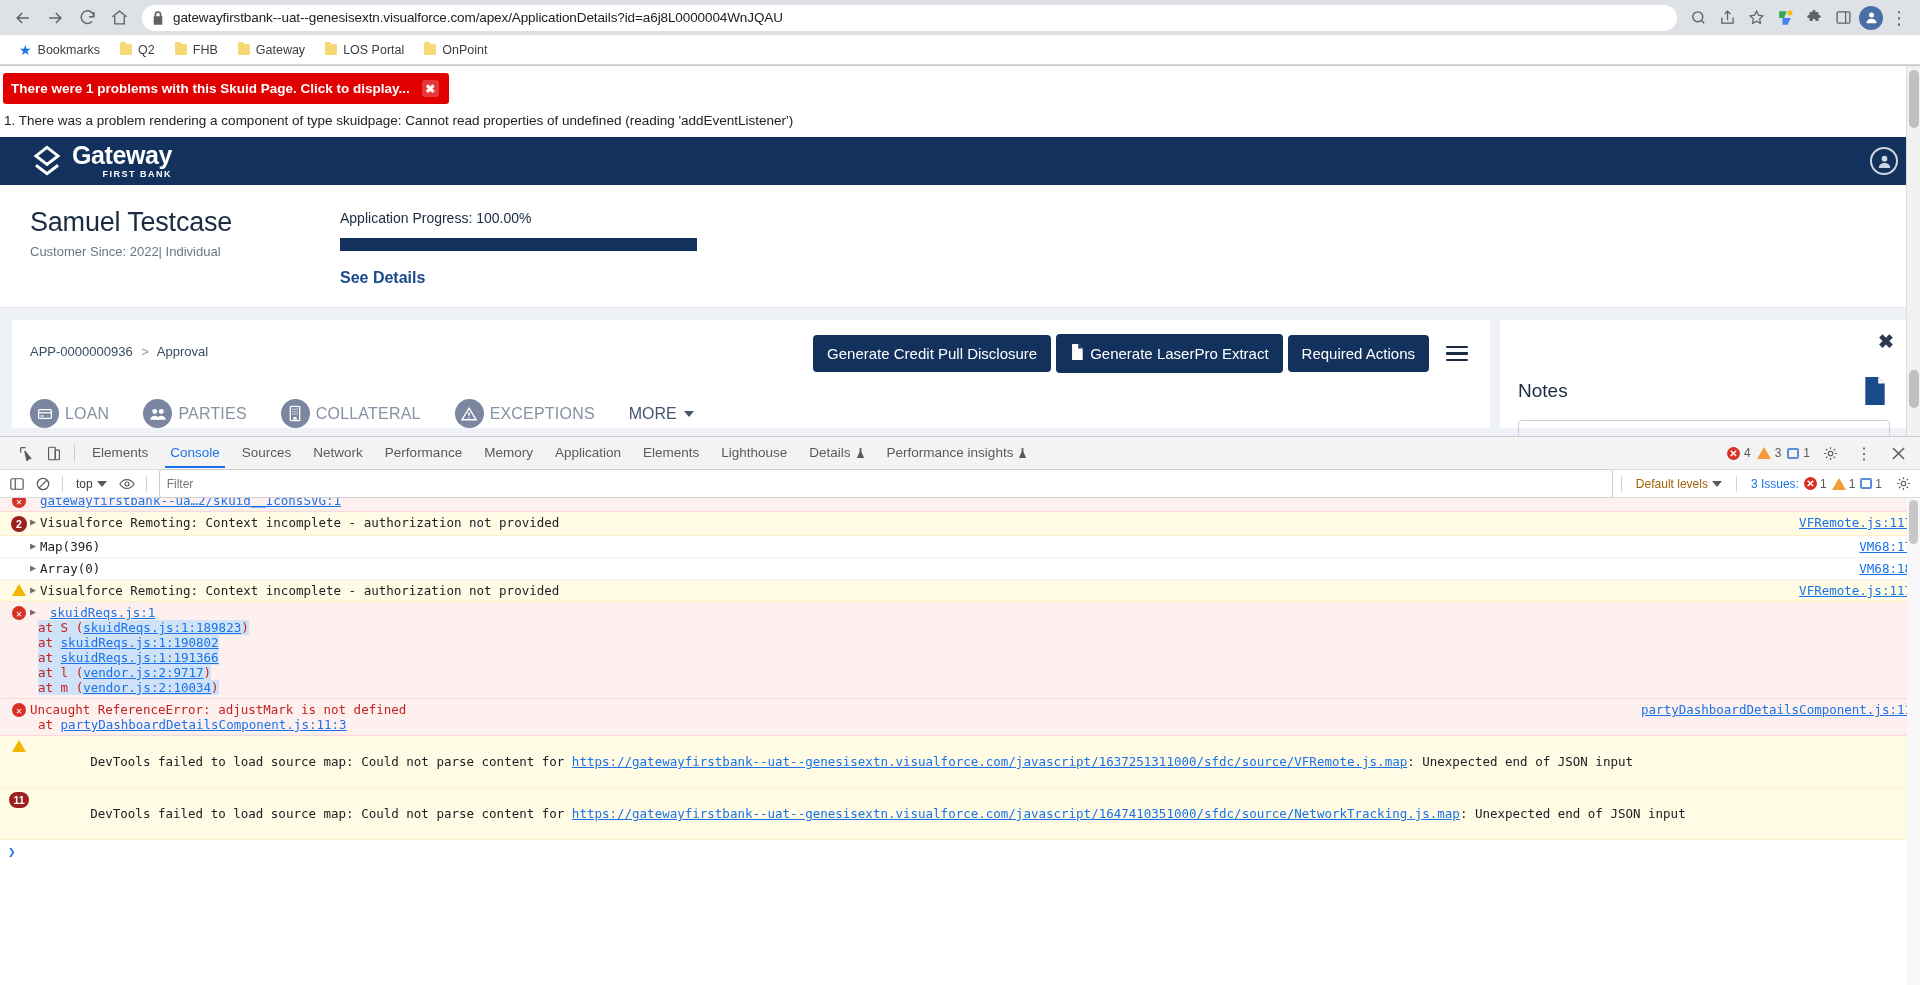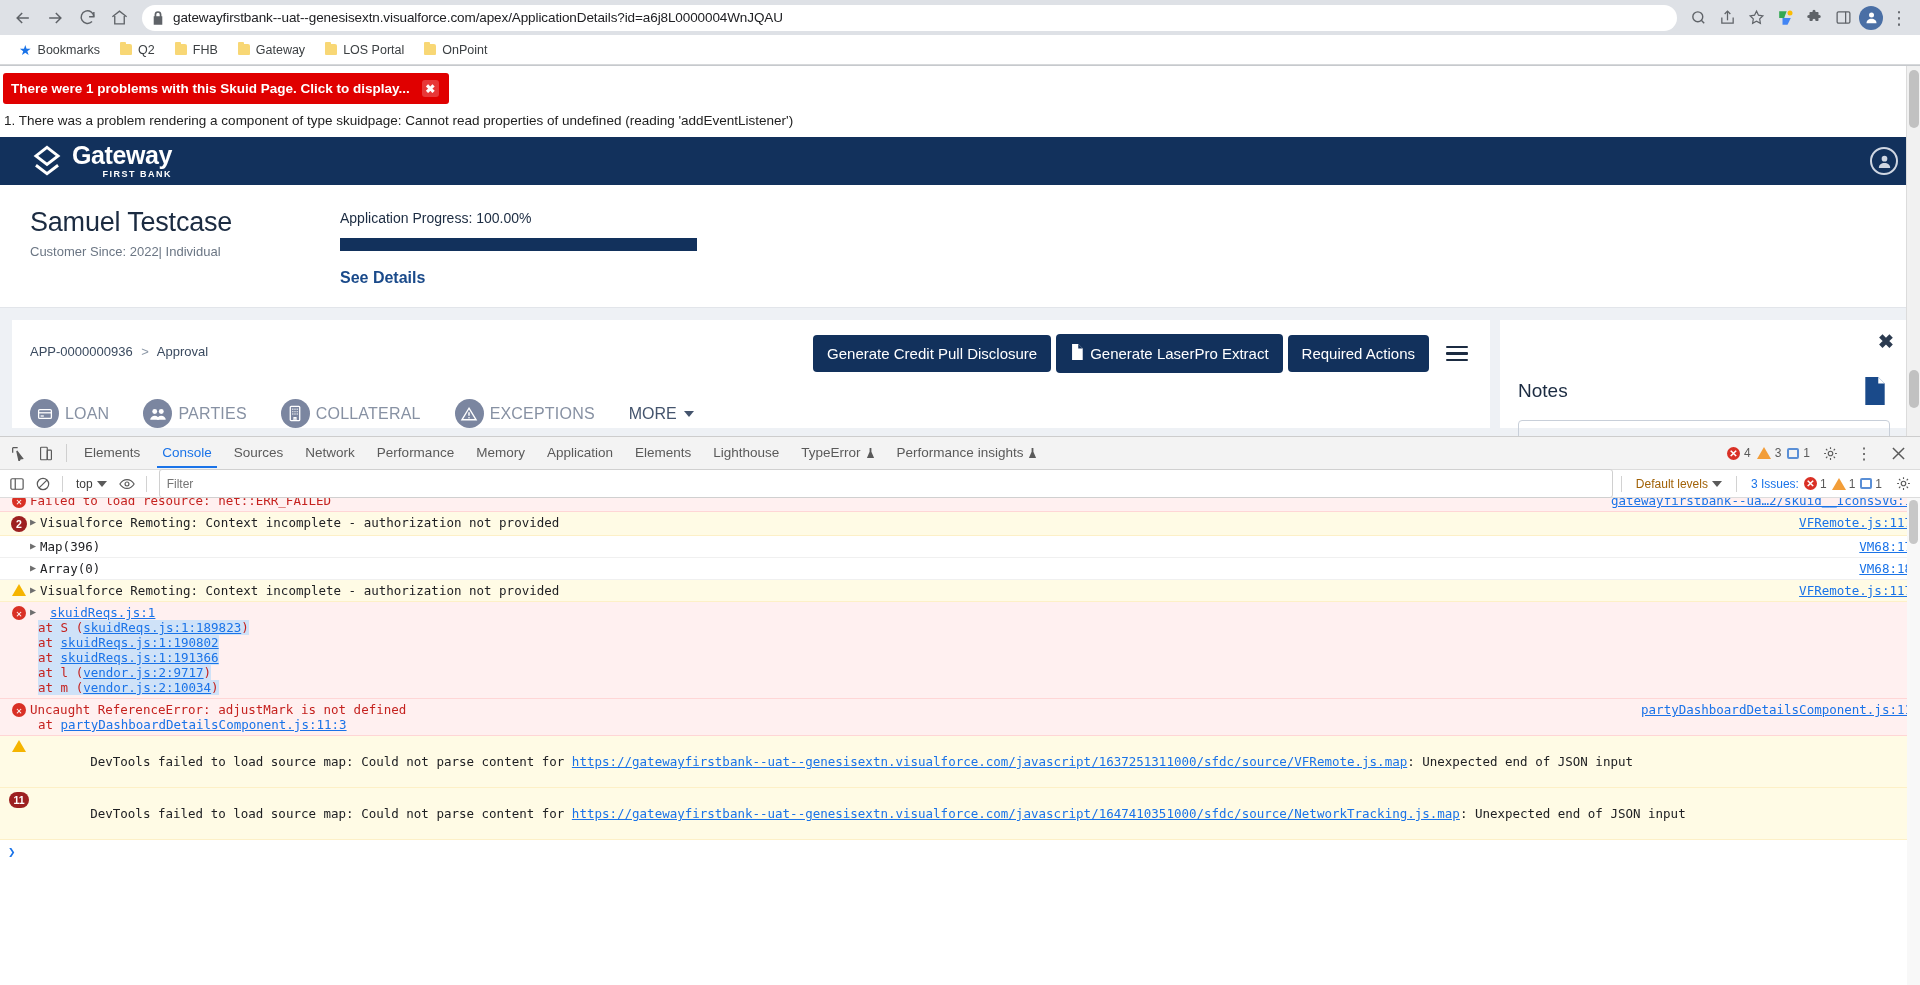--- a/index.html
+++ b/index.html
@@ -314,21 +314,21 @@
     border-top: 1px solid #cdcdcd;
     font-family: "Liberation Sans", sans-serif;
     position: relative;
   }
   .dt-tabbar {
     height: 33px;
     display: flex;
     align-items: center;
     border-bottom: 1px solid #dcdcdc;
     background: #f3f3f3;
-    padding-left: 4px;
+    padding-left: 12px;
   }
   .dt-icon-btn {
     width: 28px;height:28px;display:flex;align-items:center;justify-content:center;
     color:#5a5a5a; flex:none;
   }
   .dt-divider { width:1px;height:18px;background:#cfcfcf;margin:0 6px;}
   .dt-tab {
     font-size: 13.5px; color: #5a5a5a;
     padding: 7px 11px 8px 11px;
     white-space: nowrap;
@@ -744,21 +744,21 @@
     <div class="dt-tab">Elements</div>
     <div class="dt-tab active">Console</div>
     <div class="dt-tab">Sources</div>
     <div class="dt-tab">Network</div>
     <div class="dt-tab">Performance</div>
     <div class="dt-tab">Memory</div>
     <div class="dt-tab">Application</div>
     <div class="dt-tab">Elements</div>
     <div class="dt-tab">Lighthouse</div>
     <div class="dt-tab">
-      <span>TypeError</span>
+      <span>Details</span>
       <span class="dt-exp-badge">
         <svg width="9" height="11" viewBox="0 0 10 12" fill="#5a5a5a">
             <path d="M4 0h2v4l3 7H1l3-7z"></path>
           </svg>
       </span>
     </div>
     <div class="dt-tab">
       <span>Performance insights</span>
       <span class="dt-exp-badge">
         <svg width="9" height="11" viewBox="0 0 10 12" fill="#5a5a5a">
@@ -849,21 +849,20 @@
         </svg>
     </div>
   </div>
 
   <div class="console-log">
 
     <div class="log-row err" style="margin-top:-8px;">
       <div class="log-gutter">
         <span class="ic-err">✕</span>
       </div>
-      <div class="log-text red">Failed to load resource: net::ERR_FAILED</div>
       <a class="log-src">gatewayfirstbank--ua…2/skuid__IconsSVG:1</a>
     </div>
 
     <div class="log-row warn">
       <div class="log-gutter">
         <span class="badge-count badge-err">2</span>
       </div>
       <span class="arrow-tog">▶</span>
       <div class="log-text dark">Visualforce Remoting: Context incomplete - authorization not provided</div>
       <a class="log-src">VFRemote.js:117</a>

